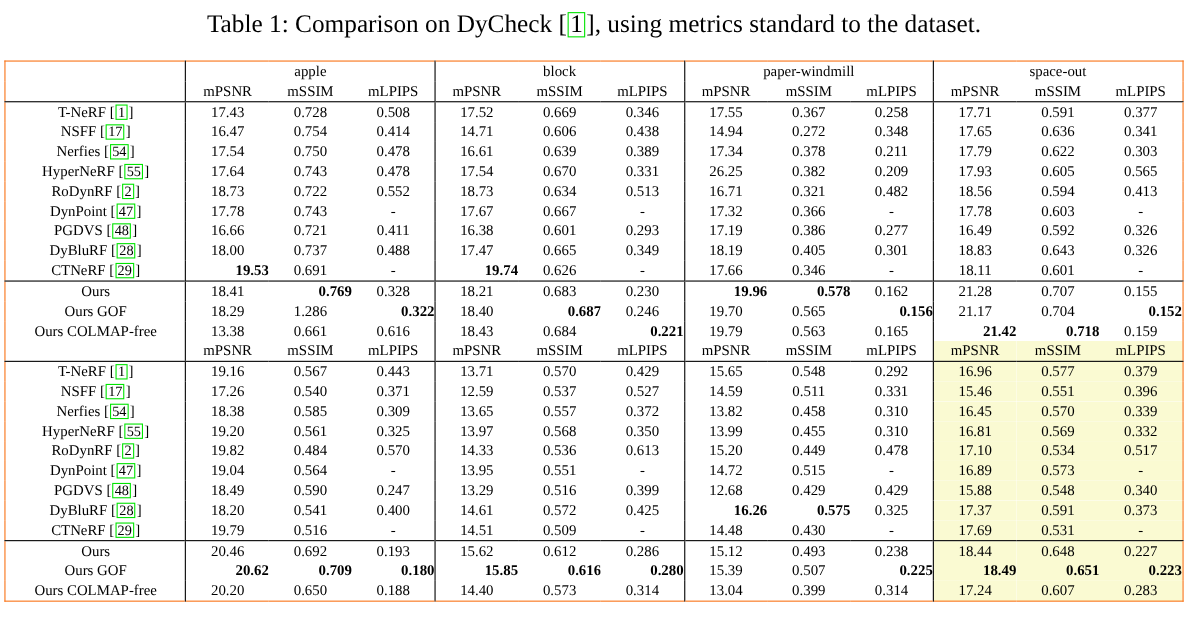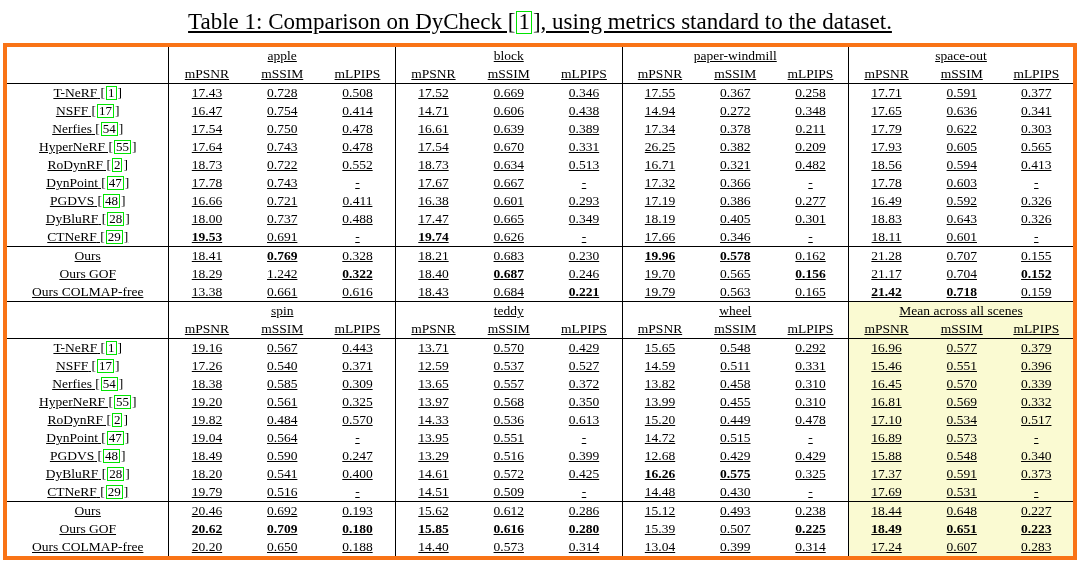--- a/index.html
+++ b/index.html
@@ -1,26 +1,26 @@
 <!DOCTYPE html>
 <html style="--hl: #fafad2; --citegreen: #00e400;"><head>
 <meta charset="utf-8">
 <style>
   html,body{margin:0;padding:0;background:#fff;}
-  .page{width:1080px;height:571px;background:#fff;font-family:"Liberation Serif",serif;color:#000;overflow:hidden;text-decoration:underline;}
+  .page{width:1080px;height:571px;background:#fff;font-family:"Liberation Serif",serif;color:#000;overflow:hidden;}
   .caption{text-align:center;font-size:23px;padding-top:9px;padding-bottom:6px;white-space:nowrap;}
   .cite-box{display:inline-block;border:1.5px solid var(--citegreen,#00e400);line-height:0.9;padding:0 1px;margin:0 1px;}
-  table{border-collapse:collapse;table-layout:fixed;width:1070px;margin:2px auto;font-size:13.5px;border:4px solid #f97316;}
+  table{border-collapse:collapse;table-layout:fixed;width:1070px;margin:14px auto;font-size:13.5px;border:1px solid #f97316;}
   td{text-align:center;padding:0;height:18px;line-height:18px;white-space:nowrap;overflow:hidden;font-weight:normal;}
   td.group-start{border-left:1px solid #000;}
   tr.metric-row td{border-bottom:1.6px solid #000;}
   tr.ours-start td{border-top:1.6px solid #000;}
   tr.half-start td{border-top:1px solid #000;}
   td.hl{background:var(--hl,#fafad2);}
-  td.bold{font-weight:bold;}
+  td.bold{font-weight:bold;text-align:right;}
   .method-cell .cite-box{font-size:13px;}
 </style>
 </head>
 <body>
 
 <div class="page">
   <div class="caption"><span>Table 1: Comparison on DyCheck [</span><span class="cite-box">1</span><span>], using metrics standard to the dataset.</span></div>
 
   <table>
     <colgroup>
@@ -207,21 +207,21 @@
           <td class="group-start bold">19.96</td>
           <td class="bold">0.578</td>
           <td>0.162</td>
           <td class="group-start">21.28</td>
           <td>0.707</td>
           <td>0.155</td>
         </tr>
         <tr>
           <td class="method-cell"><span>Ours GOF</span></td>
           <td class="group-start">18.29</td>
-          <td>1.242</td>
+          <td>1.286</td>
           <td class="bold">0.322</td>
           <td class="group-start">18.40</td>
           <td class="bold">0.687</td>
           <td>0.246</td>
           <td class="group-start">19.70</td>
           <td>0.565</td>
           <td class="bold">0.156</td>
           <td class="group-start">21.17</td>
           <td>0.704</td>
           <td class="bold">0.152</td>
@@ -233,27 +233,20 @@
           <td>0.616</td>
           <td class="group-start">18.43</td>
           <td>0.684</td>
           <td class="bold">0.221</td>
           <td class="group-start">19.79</td>
           <td>0.563</td>
           <td>0.165</td>
           <td class="group-start bold">21.42</td>
           <td class="bold">0.718</td>
           <td>0.159</td>
-        </tr>
-        <tr class="half-start">
-          <td></td>
-          <td class="group-start" colspan="3">spin</td>
-          <td class="group-start" colspan="3">teddy</td>
-          <td class="group-start" colspan="3">wheel</td>
-          <td class="group-start hl" colspan="3">Mean across all scenes</td>
         </tr>
         <tr class="metric-row">
           <td></td>
           <td class="group-start">mPSNR</td>
           <td>mSSIM</td>
           <td>mLPIPS</td>
           <td class="group-start">mPSNR</td>
           <td>mSSIM</td>
           <td>mLPIPS</td>
           <td class="group-start">mPSNR</td>

